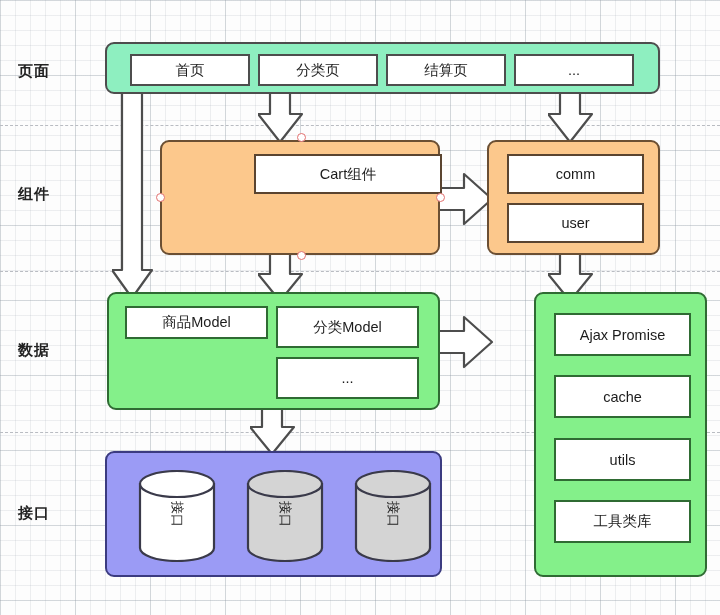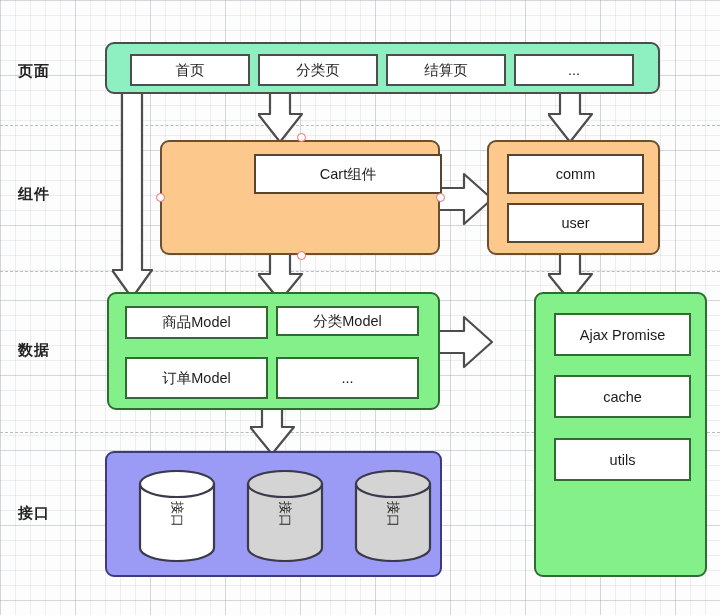--- a/index.html
+++ b/index.html
@@ -109,29 +109,29 @@
     <div class="cell" style="left:60px;top:12px;width:188px;height:40px;margin-left:32px;">Cart组件</div>
   </div>
 
   <div class="group g-comp" style="left:487px;top:140px;width:173px;height:115px;">
     <div class="cell" style="left:18px;top:12px;width:137px;height:40px;">comm</div>
     <div class="cell" style="left:18px;top:61px;width:137px;height:40px;">user</div>
   </div>
 
   <div class="group g-data" style="left:107px;top:292px;width:333px;height:118px;">
     <div class="cell" style="left:16px;top:12px;width:143px;height:33px;">商品Model</div>
-    <div class="cell" style="left:167px;top:12px;width:143px;height:30px;">分类Model</div>
-    <div class="cell" style="left:16px;top:63px;width:143px;height:42px;">订单Model</div>
+    <div class="cell" style="left:167px;top:12px;width:143px;height:42px;">分类Model</div>
     <div class="cell" style="left:167px;top:63px;width:143px;height:42px;">...</div>
   </div>
 
   <div class="group g-data" style="left:487px;top:292px;width:173px;height:285px;margin-left:47px;">
     <div class="cell" style="left:18px;top:19px;width:137px;height:43px;">Ajax Promise</div>
     <div class="cell" style="left:18px;top:81px;width:137px;height:43px;">cache</div>
     <div class="cell" style="left:18px;top:144px;width:137px;height:43px;">utils</div>
+    <div class="cell" style="left:18px;top:206px;width:137px;height:43px;">工具类库</div>
   </div>
 
   <div class="group g-iface" style="left:105px;top:451px;width:337px;height:126px;">
 
     <svg class="cyl" style="left:31px;top:17px;" width="78" height="92">
       <path d="M2,14 L2,78 A37,13 0 0 0 76,78 L76,14 Z" fill="#ffffff" stroke="#3a3a4a" stroke-width="2.2"></path>
       <ellipse cx="39" cy="14" rx="37" ry="13" fill="#ffffff" stroke="#3a3a4a" stroke-width="2.2"></ellipse>
     </svg>
     <div class="cyl-label" style="left:40px;top:52px;width:60px;text-align:center;">接口</div>
 

